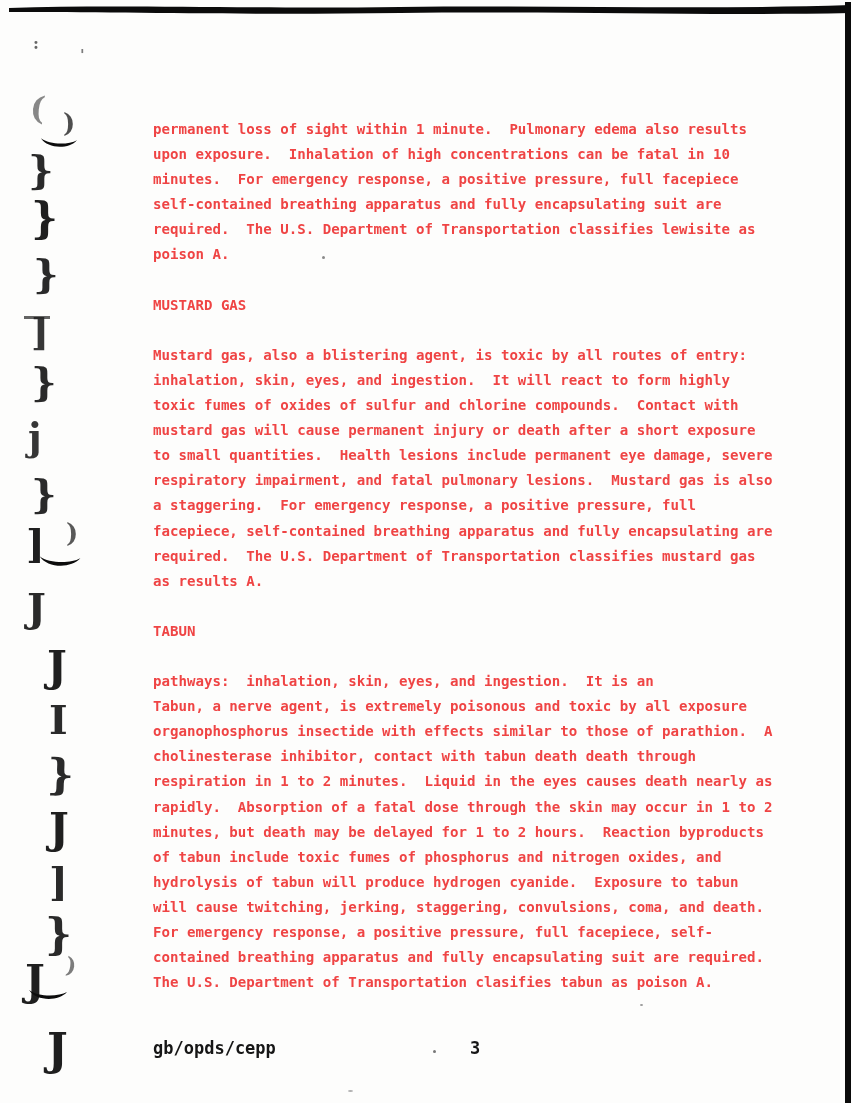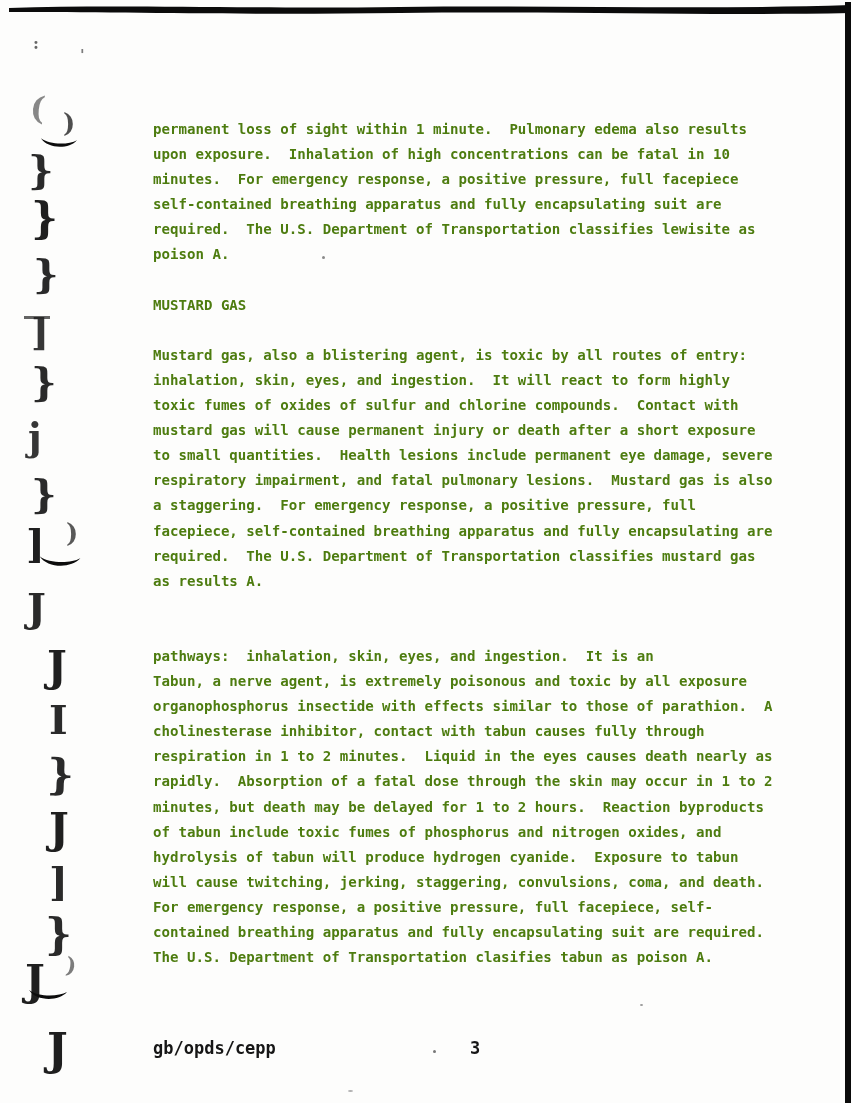--- a/index.html
+++ b/index.html
@@ -1,21 +1,21 @@
 <!DOCTYPE html>
 <html><head>
 <meta charset="utf-8">
 <style>
   html,body{margin:0;padding:0;background:#ffffff;}
   .page{
     position:relative;width:851px;height:1103px;background:#fdfdfc;overflow:hidden;
     font-family:"DejaVu Sans Mono","Liberation Mono",monospace;
   }
   .scan-edge-right{position:absolute;left:845px;top:2px;width:6px;height:1101px;background:#0b0b0b;}
-  .doc-body{position:absolute;left:153px;top:117px;font-size:14.1px;font-weight:bold;color:#4d7c0f;}
+  .doc-body{position:absolute;left:153px;top:117px;font-size:14.1px;font-weight:bold;color:#ef4444;}
   .doc-body .ln{height:25.1px;line-height:25.1px;white-space:pre;}
   .mark{
     position:absolute;font-family:"DejaVu Serif","Liberation Serif",serif;
     font-weight:bold;color:#141414;line-height:1;pointer-events:none;
   }
   .crescent{position:absolute;}
   .dash{position:absolute;background:#222;opacity:.7;}
   .speck{position:absolute;border-radius:50%;}
   .footer-ref,.page-num{
     position:absolute;top:1036px;font-size:17px;font-weight:bold;color:#161616;
@@ -86,25 +86,26 @@
       <div class="ln">inhalation, skin, eyes, and ingestion.  It will react to form highly</div>
       <div class="ln">toxic fumes of oxides of sulfur and chlorine compounds.  Contact with</div>
       <div class="ln">mustard gas will cause permanent injury or death after a short exposure</div>
       <div class="ln">to small quantities.  Health lesions include permanent eye damage, severe</div>
       <div class="ln">respiratory impairment, and fatal pulmonary lesions.  Mustard gas is also</div>
       <div class="ln">a staggering.  For emergency response, a positive pressure, full</div>
       <div class="ln">facepiece, self-contained breathing apparatus and fully encapsulating are</div>
       <div class="ln">required.  The U.S. Department of Transportation classifies mustard gas</div>
       <div class="ln">as results A.</div>
       <div class="ln"></div>
+      <div class="ln">TABUN</div>
       <div class="ln"></div>
       <div class="ln">pathways:  inhalation, skin, eyes, and ingestion.  It is an</div>
       <div class="ln">Tabun, a nerve agent, is extremely poisonous and toxic by all exposure</div>
       <div class="ln">organophosphorus insectide with effects similar to those of parathion.  A</div>
-      <div class="ln">cholinesterase inhibitor, contact with tabun causes fully through</div>
+      <div class="ln">cholinesterase inhibitor, contact with tabun death death through</div>
       <div class="ln">respiration in 1 to 2 minutes.  Liquid in the eyes causes death nearly as</div>
       <div class="ln">rapidly.  Absorption of a fatal dose through the skin may occur in 1 to 2</div>
       <div class="ln">minutes, but death may be delayed for 1 to 2 hours.  Reaction byproducts</div>
       <div class="ln">of tabun include toxic fumes of phosphorus and nitrogen oxides, and</div>
       <div class="ln">hydrolysis of tabun will produce hydrogen cyanide.  Exposure to tabun</div>
       <div class="ln">will cause twitching, jerking, staggering, convulsions, coma, and death.</div>
       <div class="ln">For emergency response, a positive pressure, full facepiece, self-</div>
       <div class="ln">contained breathing apparatus and fully encapsulating suit are required.</div>
       <div class="ln">The U.S. Department of Transportation clasifies tabun as poison A.</div>
     </div>

